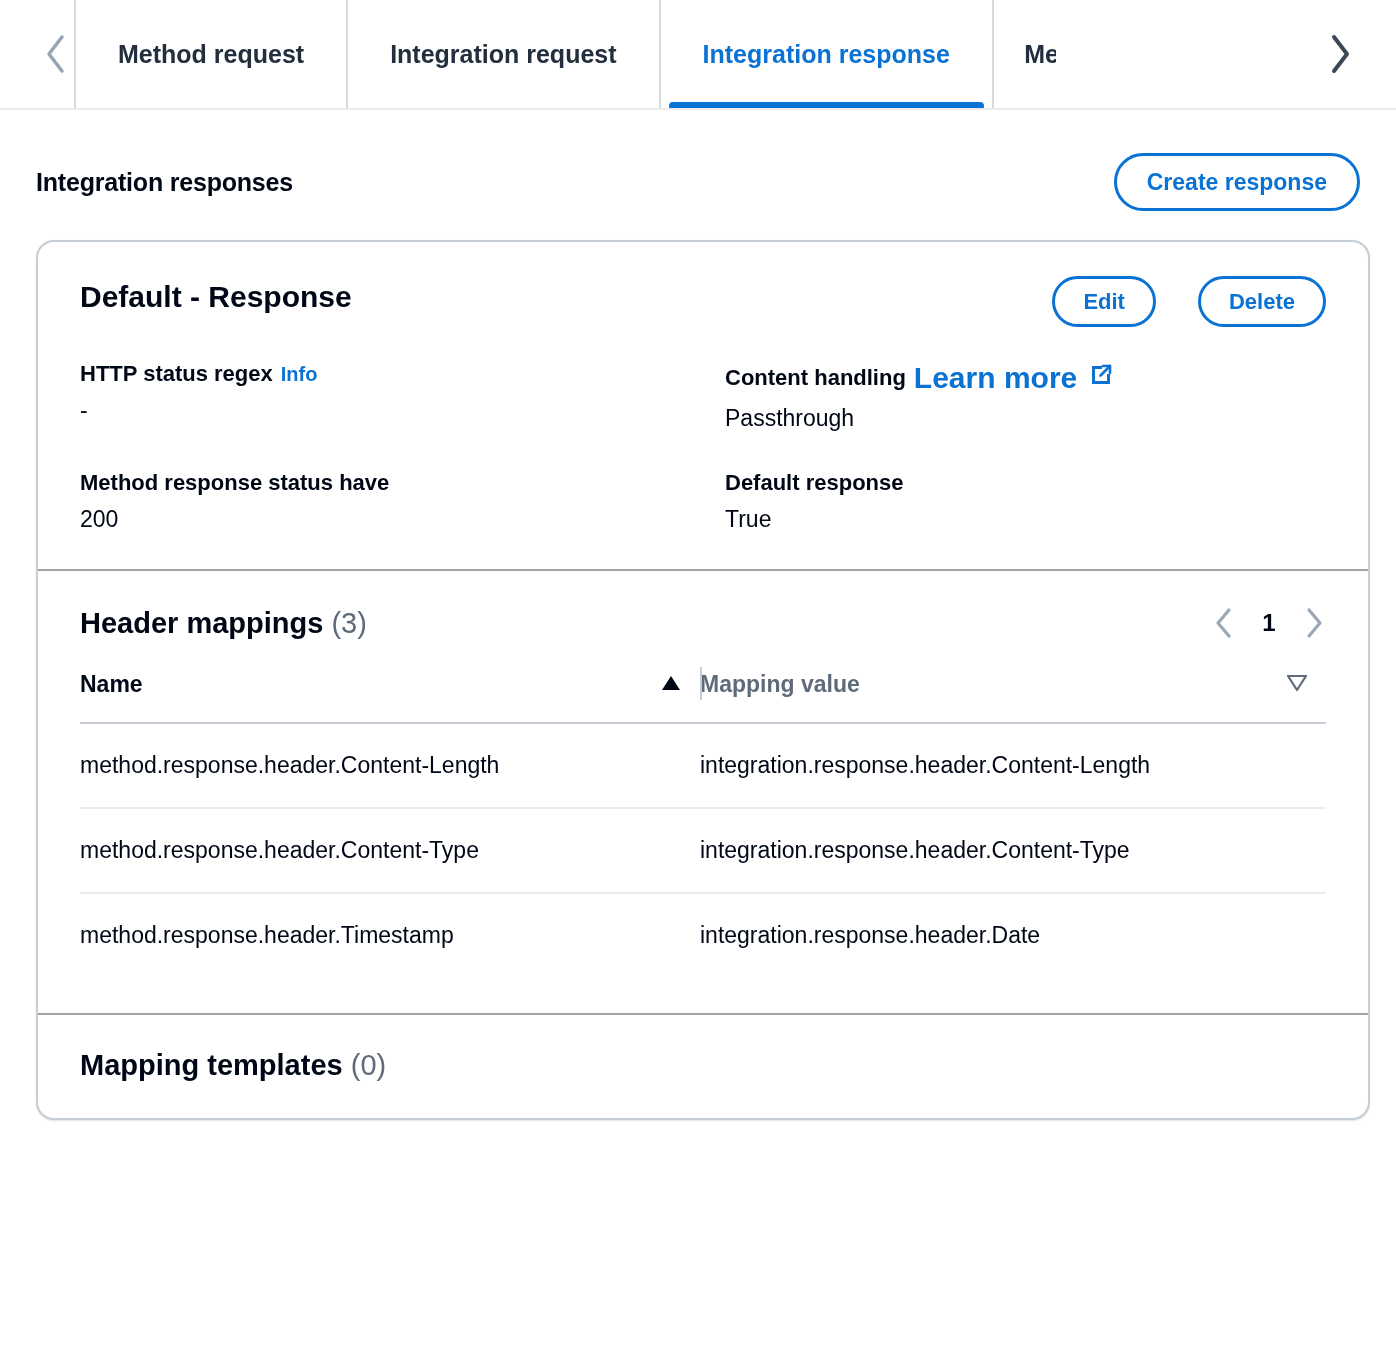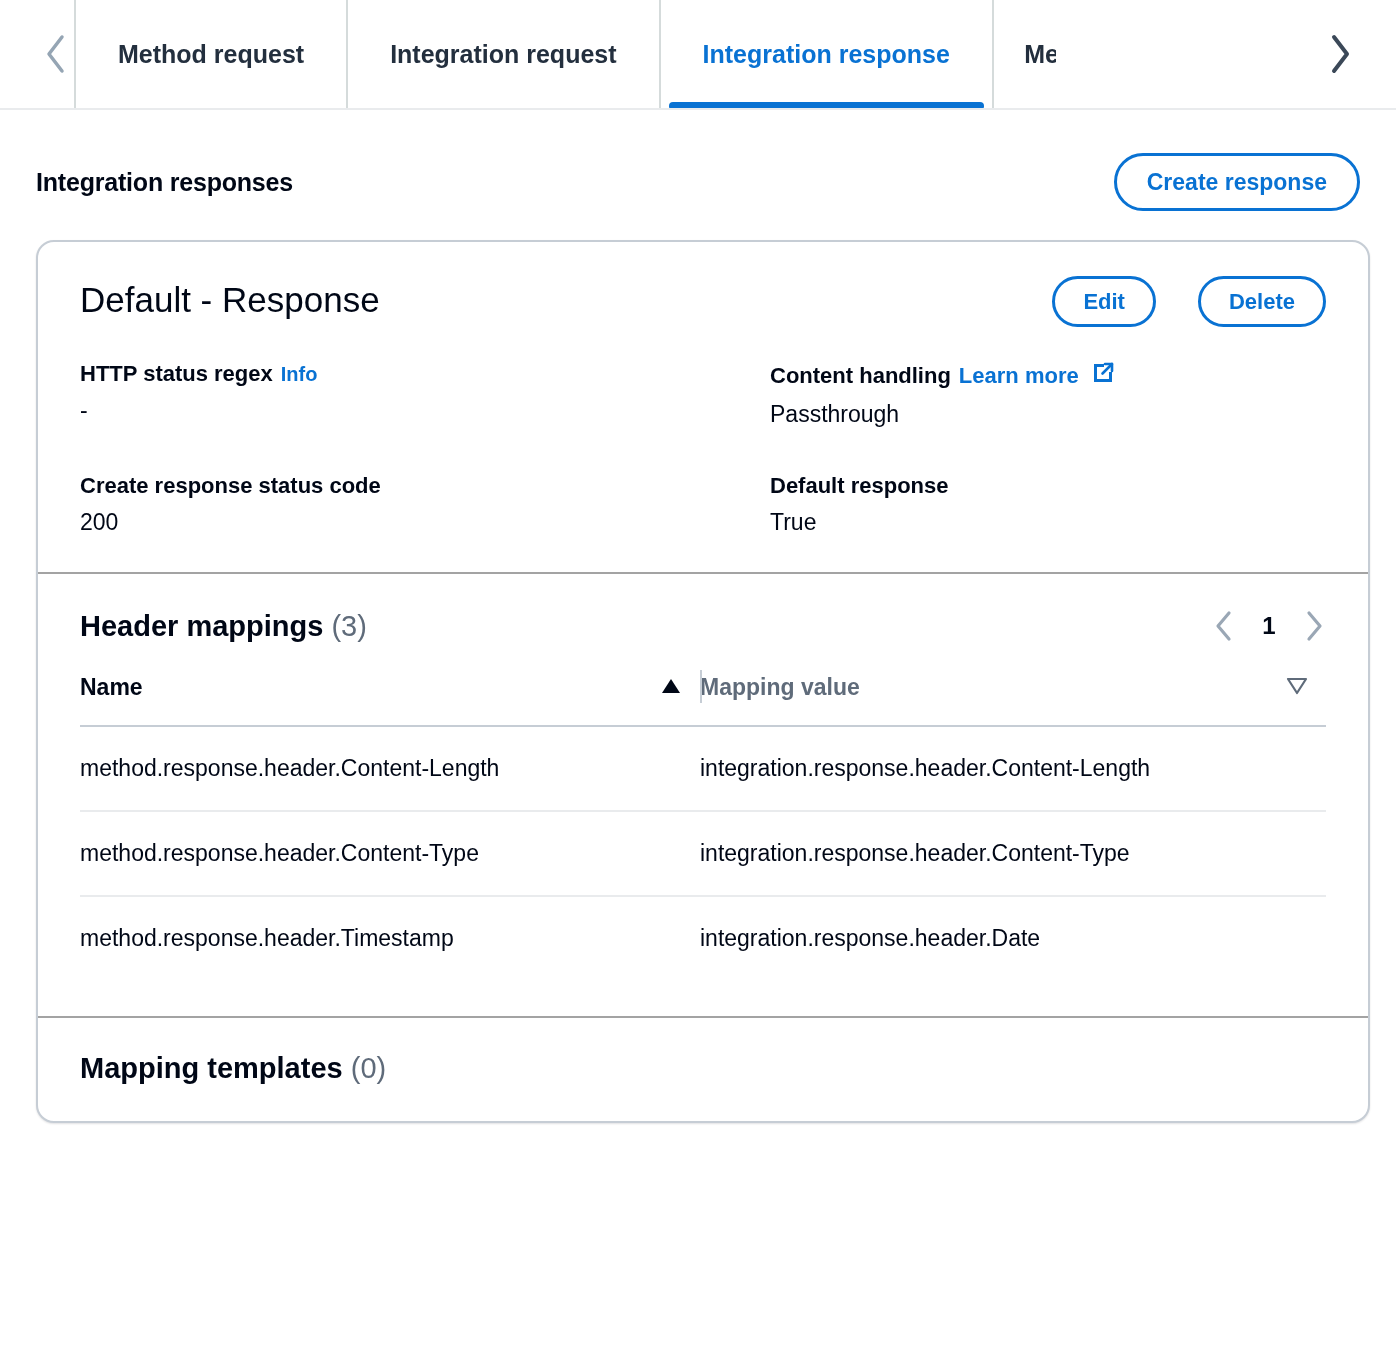--- a/index.html
+++ b/index.html
@@ -119,33 +119,32 @@
   .card-section { padding: 34px 42px 36px 42px; }
   .card-divider { border-top: 2px solid #a3a3a3; }
 
   .card-head {
     display: flex;
     align-items: flex-start;
     justify-content: space-between;
     margin-bottom: 34px;
   }
   .card-title {
-    font-size: 35px;
-    font-weight: normal;
+    font-size: 30px;
+    font-weight: bold;
     color: #000716;
     padding-top: 4px;
   }
   .card-actions { display: flex; gap: 42px; }
 
   
   .detail-grid {
     display: grid;
     grid-template-columns: 645px 1fr;
     row-gap: 38px;
-    gap: 45px;
   }
   .detail-label {
     font-size: 22px;
     font-weight: bold;
     color: #000716;
     margin-bottom: 10px;
     display: flex;
     align-items: center;
     gap: 8px;
   }
@@ -154,21 +153,21 @@
     color: #000716;
     font-weight: normal;
   }
   .link {
     color: #0972d3;
     font-size: 20px;
     font-weight: bold;
     cursor: pointer;
     text-decoration: none;
   }
-  .link.big { font-size: 22px; }
+  .link.big { font-size: 30px; }
   .ext-icon { display: inline-block; vertical-align: -3px; margin-left: 4px; cursor: pointer; }
 
   
   .section-head {
     display: flex;
     align-items: center;
     justify-content: space-between;
     margin-bottom: 30px;
   }
   .section-title {
@@ -330,21 +329,21 @@
               <path d="M11.5 12.5 L21 3" stroke="#0972d3" stroke-width="2.6" stroke-linecap="round"></path>
               <path d="M14 3 H21 V10" stroke="#0972d3" stroke-width="2.6" stroke-linecap="round" stroke-linejoin="round" fill="none"></path>
             </svg>
           </span>
         </div>
         <div class="detail-value">Passthrough</div>
       </div>
 
       <div>
         <div class="detail-label">
-          <span>Create response status code</span>
+          <span>Method response status have</span>
         </div>
         <div class="detail-value">200</div>
       </div>
 
       <div>
         <div class="detail-label">
           <span>Default response</span>
         </div>
         <div class="detail-value">True</div>
       </div>

